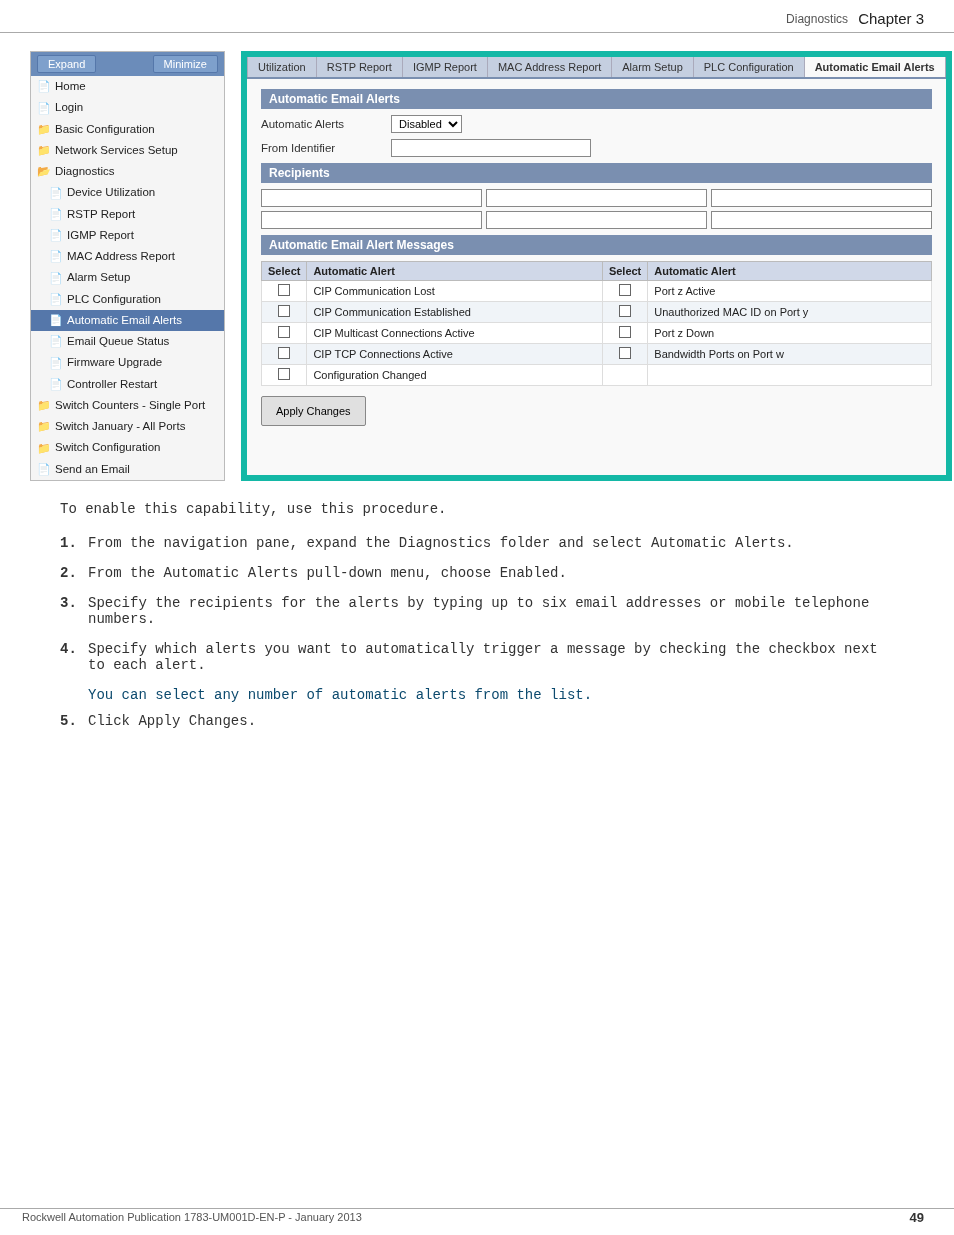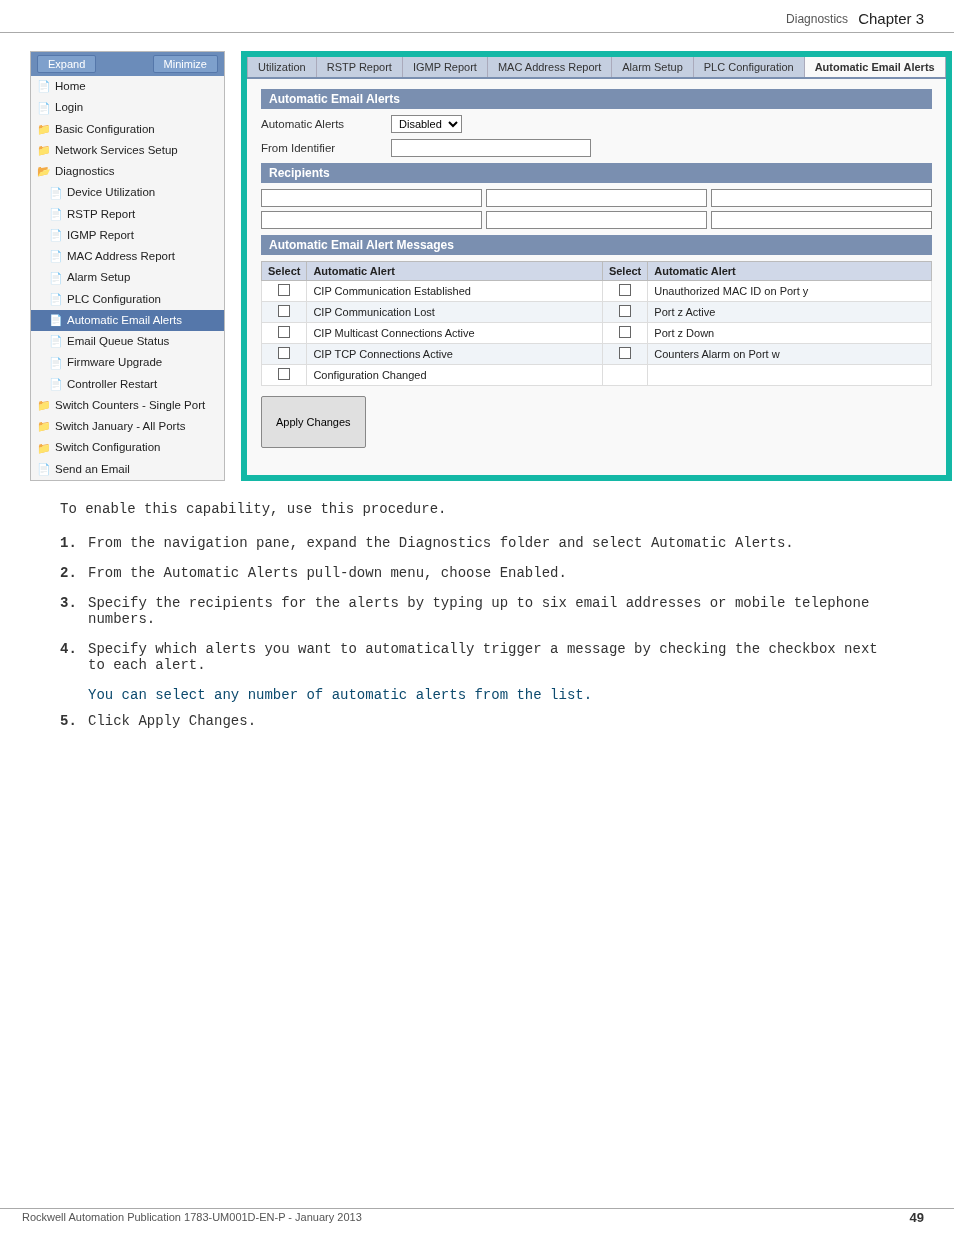--- a/index.html
+++ b/index.html
@@ -198,21 +198,21 @@
       height: 12px;
       border: 1px solid #666;
       display: inline-block;
       background: #fff;
     }
 
     
     .apply-btn {
       background: #e0e0e0;
       border: 1px solid #888;
-      padding: 19px 14px;
+      padding: 8px 14px;
       font-size: 11px;
       cursor: pointer;
       margin-top: 10px;
       border-radius: 2px;
     }
 
     
     .text-content {
       padding: 20px 60px 20px 60px;
       font-family: Liberation Mono, monospace;
@@ -415,41 +415,41 @@
           <tr>
             <th>Select</th>
             <th>Automatic Alert</th>
             <th>Select</th>
             <th>Automatic Alert</th>
           </tr>
         </thead>
         <tbody id="alerts-tbody">
             <tr>
               <td class="check-cell"><span class="check-box"></span></td>
+              <td>CIP Communication Lost</td>
+              <td class="check-cell"><span class="check-box"></span></td>
+              <td>Port z Active</td>
+            </tr>
+            <tr>
+              <td class="check-cell"><span class="check-box"></span></td>
               <td>CIP Communication Established</td>
               <td class="check-cell"><span class="check-box"></span></td>
               <td>Unauthorized MAC ID on Port y</td>
             </tr>
             <tr>
               <td class="check-cell"><span class="check-box"></span></td>
-              <td>CIP Communication Lost</td>
-              <td class="check-cell"><span class="check-box"></span></td>
-              <td>Port z Active</td>
-            </tr>
-            <tr>
-              <td class="check-cell"><span class="check-box"></span></td>
               <td>CIP Multicast Connections Active</td>
               <td class="check-cell"><span class="check-box"></span></td>
               <td>Port z Down</td>
             </tr>
             <tr>
               <td class="check-cell"><span class="check-box"></span></td>
               <td>CIP TCP Connections Active</td>
               <td class="check-cell"><span class="check-box"></span></td>
-              <td>Counters Alarm on Port w</td>
+              <td>Bandwidth Ports on Port w</td>
             </tr>
             <tr>
               <td class="check-cell"><span class="check-box"></span></td>
               <td>Configuration Changed</td>
               <td class="check-cell"></td>
               <td></td>
             </tr>
           </tbody>
       </table>
 

